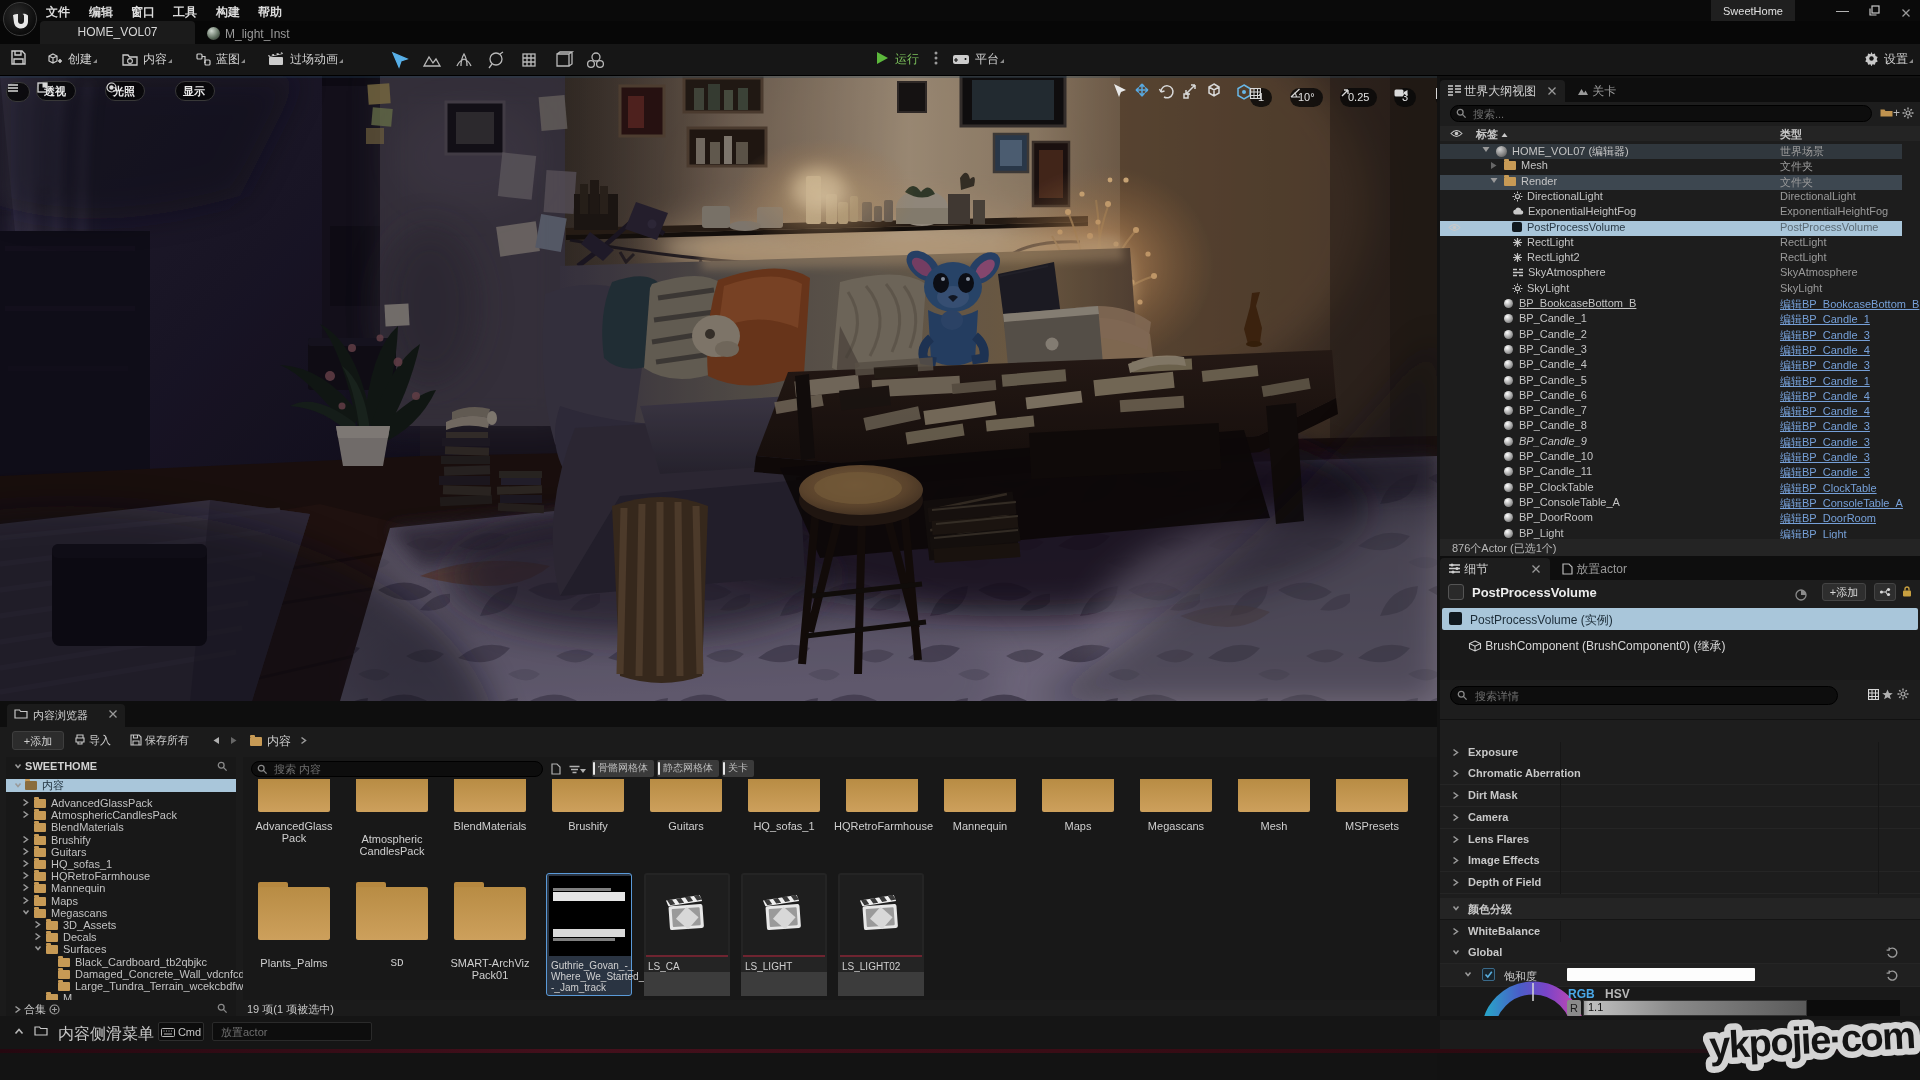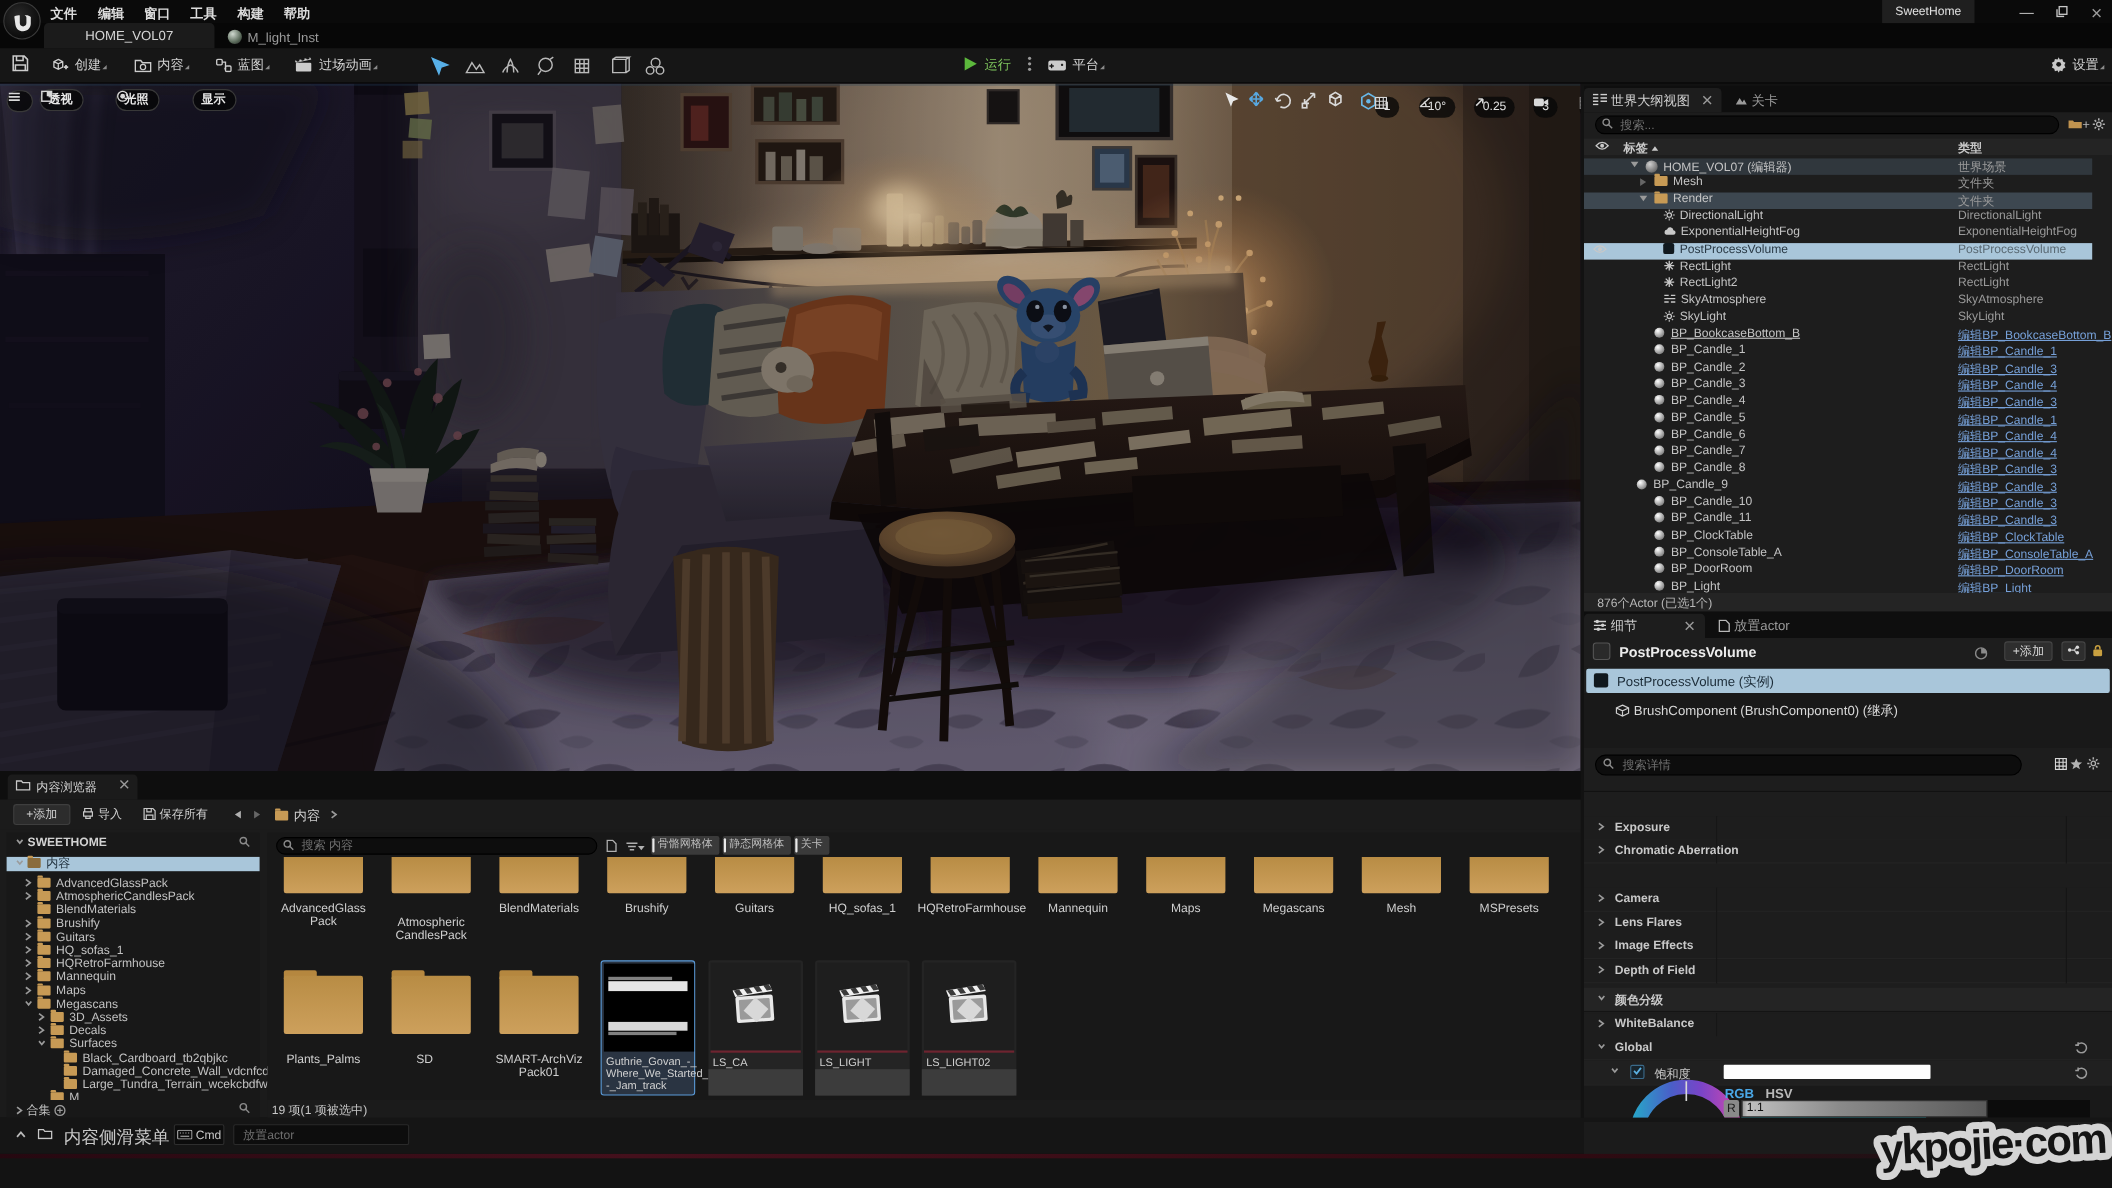--- a/index.html
+++ b/index.html
@@ -726,21 +726,21 @@
       </div>
 <div class="orow" style="top:263.1000000000001px;">
         <span style="position:absolute;left:64px;"><span class="sphico"></span>BP_Candle_7</span>
         <span class="lnk">编辑BP_Candle_4</span>
       </div>
 <div class="orow" style="top:278.4000000000001px;">
         <span style="position:absolute;left:64px;"><span class="sphico"></span>BP_Candle_8</span>
         <span class="lnk">编辑BP_Candle_3</span>
       </div>
 <div class="orow" style="top:293.7000000000001px;">
-        <span style="position:absolute;left:48px;"><span class="sphico"></span>BP_Candle_9</span>
+        <span style="position:absolute;left:64px;font-style:italic;"><span class="sphico"></span>BP_Candle_9</span>
         <span class="lnk">编辑BP_Candle_3</span>
       </div>
 <div class="orow" style="top:309.0000000000001px;">
         <span style="position:absolute;left:64px;"><span class="sphico"></span>BP_Candle_10</span>
         <span class="lnk">编辑BP_Candle_3</span>
       </div>
 <div class="orow" style="top:324.3000000000001px;">
         <span style="position:absolute;left:64px;"><span class="sphico"></span>BP_Candle_11</span>
         <span class="lnk">编辑BP_Candle_3</span>
       </div>
@@ -834,20 +834,28 @@
         <span style="position:absolute;left:438px;top:0;width:1px;height:22px;background:#161616;"></span>
       </div>
 <div class="prow" style="top:43.4px;">
         <span class="caret"><svg width="7" height="9" viewBox="0 0 7 9" style="vertical-align:-1px;">
             <path d="M1.5 1.5 L5.5 4.5 L1.5 7.5" stroke="#9a9a9a" stroke-width="1.5" fill="none"></path>
           </svg></span>
         <span class="nm">Chromatic Aberration</span>
         <span style="position:absolute;left:120px;top:0;width:1px;height:22px;background:#161616;"></span>
         <span style="position:absolute;left:438px;top:0;width:1px;height:22px;background:#161616;"></span>
       </div>
+<div class="prow" style="top:65.1px;">
+        <span class="caret"><svg width="7" height="9" viewBox="0 0 7 9" style="vertical-align:-1px;">
+            <path d="M1.5 1.5 L5.5 4.5 L1.5 7.5" stroke="#9a9a9a" stroke-width="1.5" fill="none"></path>
+          </svg></span>
+        <span class="nm">Dirt Mask</span>
+        <span style="position:absolute;left:120px;top:0;width:1px;height:22px;background:#161616;"></span>
+        <span style="position:absolute;left:438px;top:0;width:1px;height:22px;background:#161616;"></span>
+      </div>
 <div class="prow" style="top:86.8px;">
         <span class="caret"><svg width="7" height="9" viewBox="0 0 7 9" style="vertical-align:-1px;">
             <path d="M1.5 1.5 L5.5 4.5 L1.5 7.5" stroke="#9a9a9a" stroke-width="1.5" fill="none"></path>
           </svg></span>
         <span class="nm">Camera</span>
         <span style="position:absolute;left:120px;top:0;width:1px;height:22px;background:#161616;"></span>
         <span style="position:absolute;left:438px;top:0;width:1px;height:22px;background:#161616;"></span>
       </div>
 <div class="prow" style="top:108.5px;">
         <span class="caret"><svg width="7" height="9" viewBox="0 0 7 9" style="vertical-align:-1px;">
@@ -1139,21 +1147,21 @@
       <div class="albl" style="left:1081px;top:63px;">MSPresets</div>
       <div class="fold" style="left:15px;top:125px;">
         <div class="back"></div>
         <div class="body"></div>
       </div>
       <div class="albl" style="left:3px;top:200px;">Plants_Palms</div>
       <div class="fold" style="left:113px;top:125px;">
         <div class="back"></div>
         <div class="body"></div>
       </div>
-      <div class="albl" style="left:95px;top:200px;">SD</div>
+      <div class="albl" style="left:106px;top:200px;font-family:Liberation Mono, monospace;">SD</div>
       <div class="fold" style="left:211px;top:125px;">
         <div class="back"></div>
         <div class="body"></div>
       </div>
       <div class="albl" style="left:199px;top:200px;">SMART-ArchViz<br>Pack01</div>
       <div class="vtile" style="left:303px;top:116px;height:123px;border:1px solid #5a9ad8;background:#2a3442;">
 <div class="thumb" style="background:#000;"></div>
 <svg width="78" height="76" viewBox="0 0 78 76" style="position:absolute;left:4px;top:4px;">
 <rect x="2" y="14" width="72" height="9" fill="#ffffff" opacity="0.9"></rect>
 <rect x="2" y="51" width="72" height="8" fill="#ffffff" opacity="0.85"></rect>

